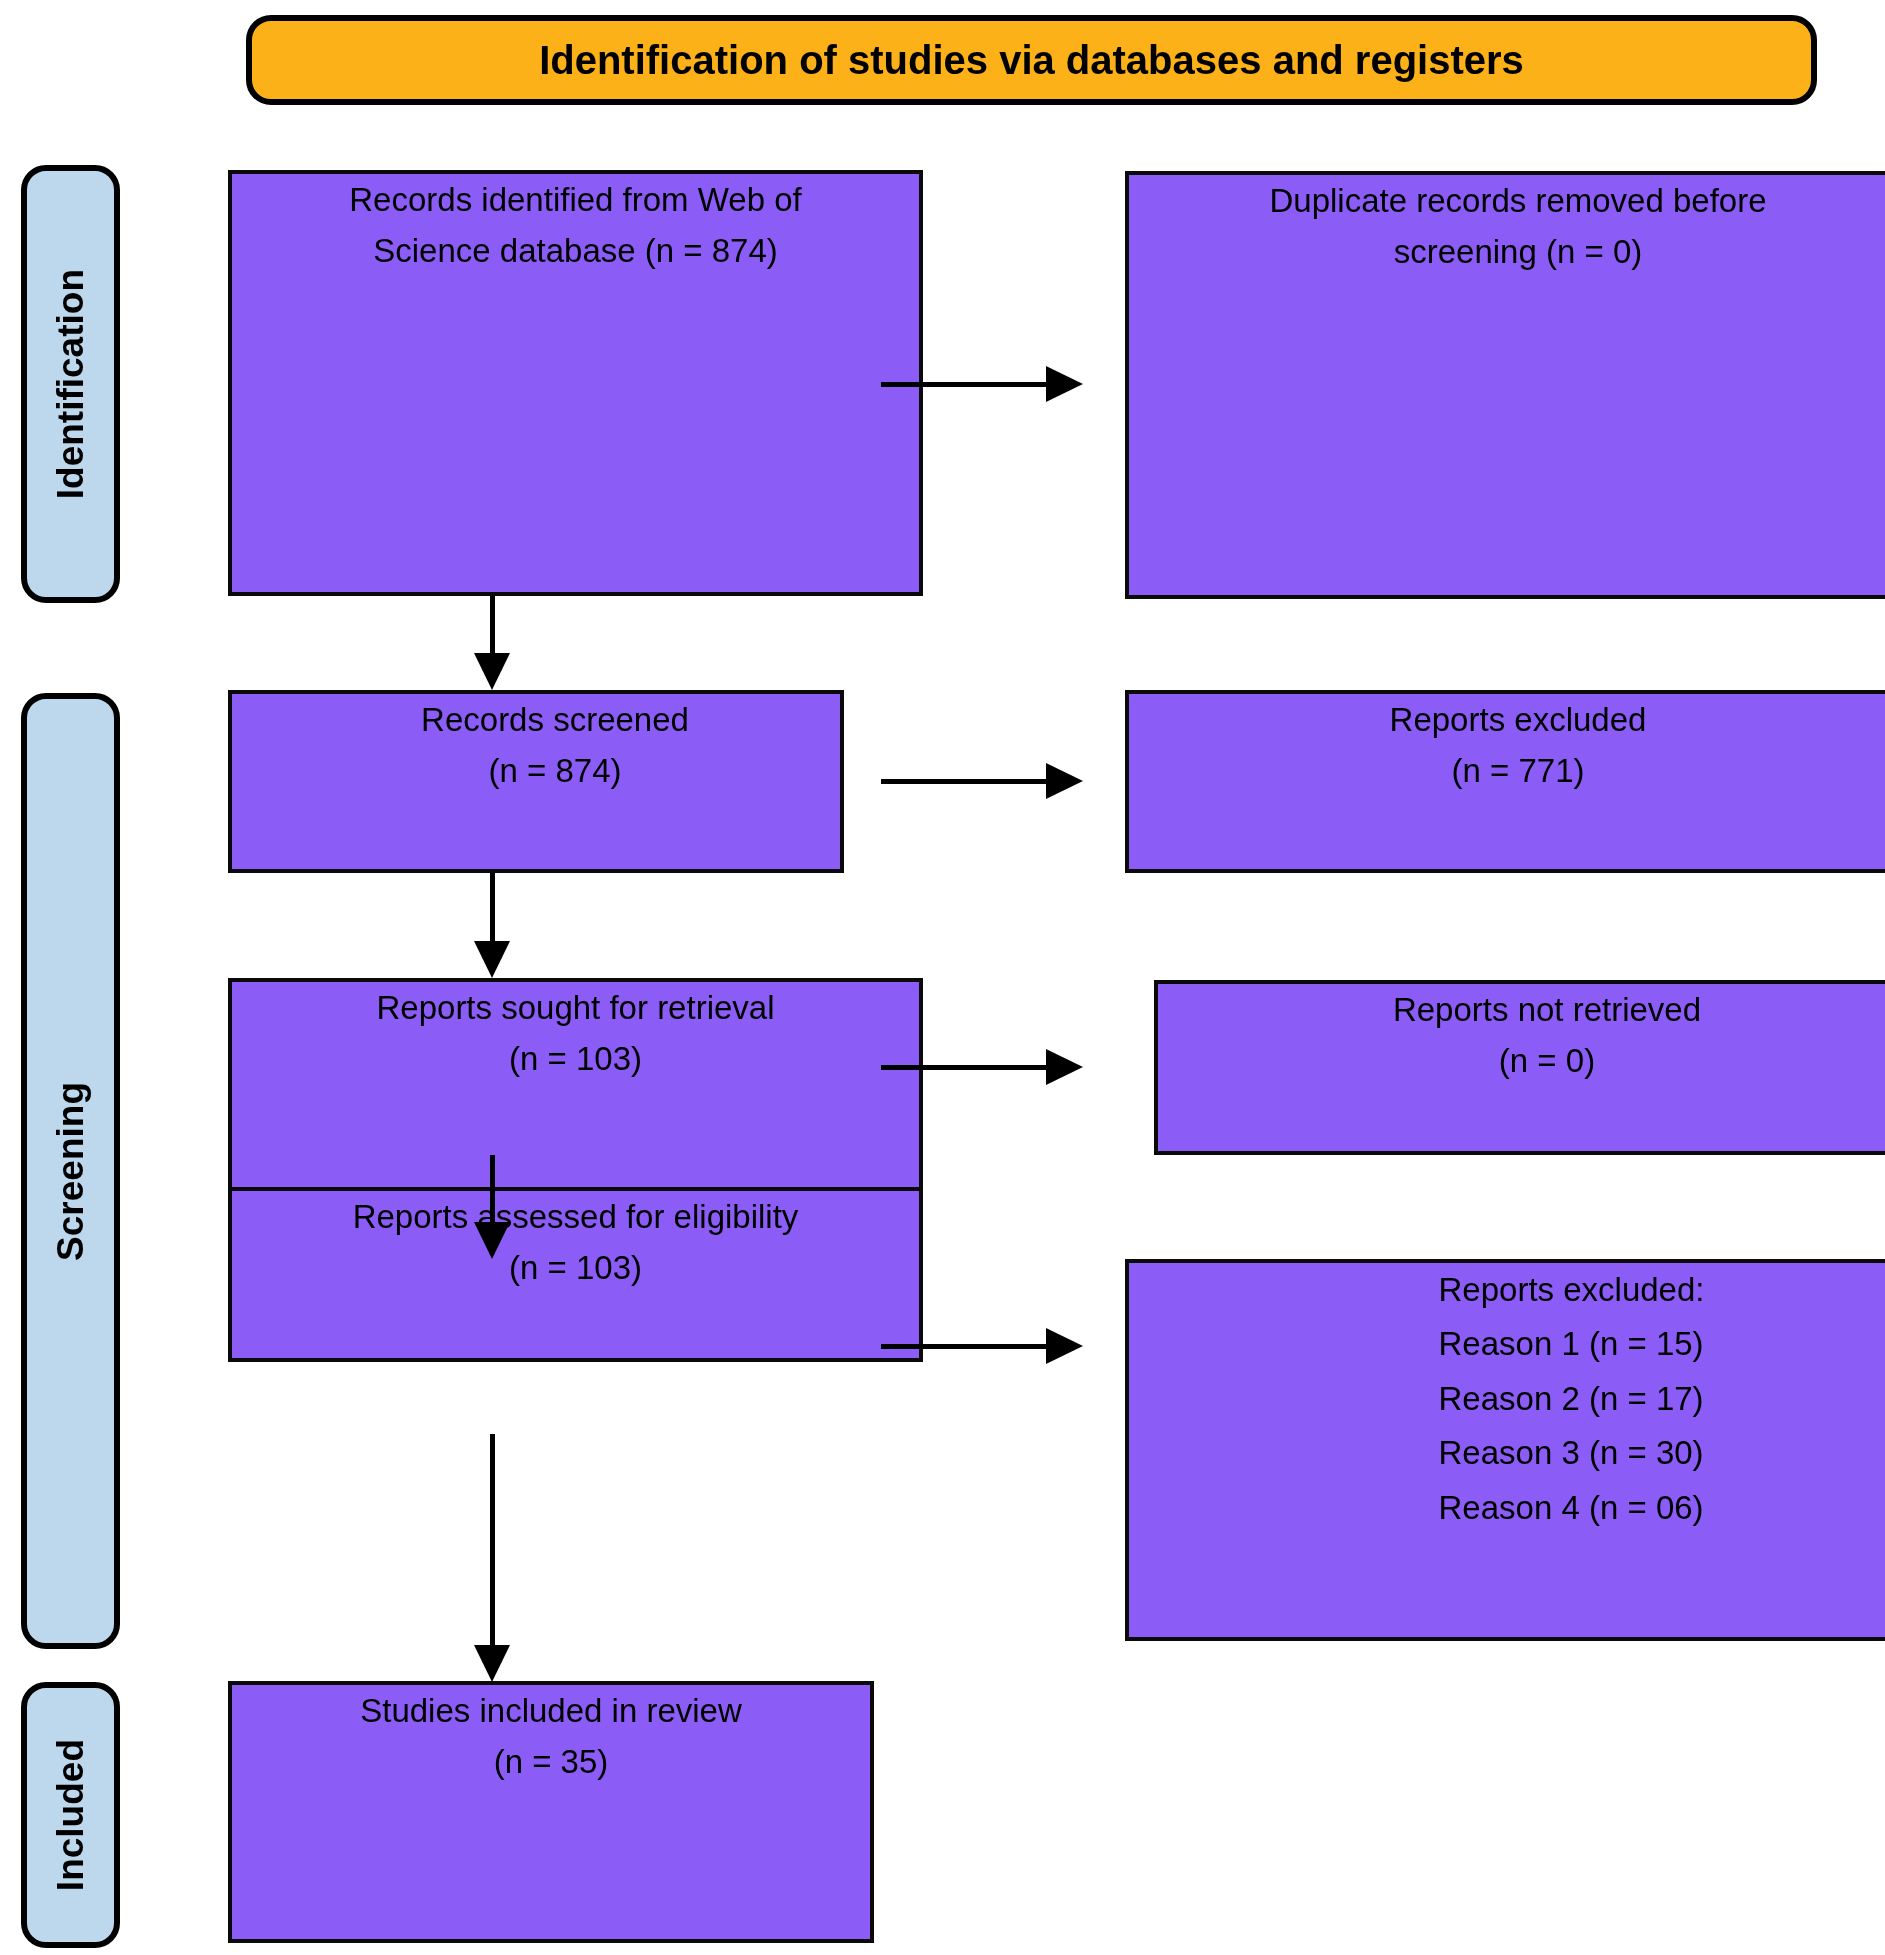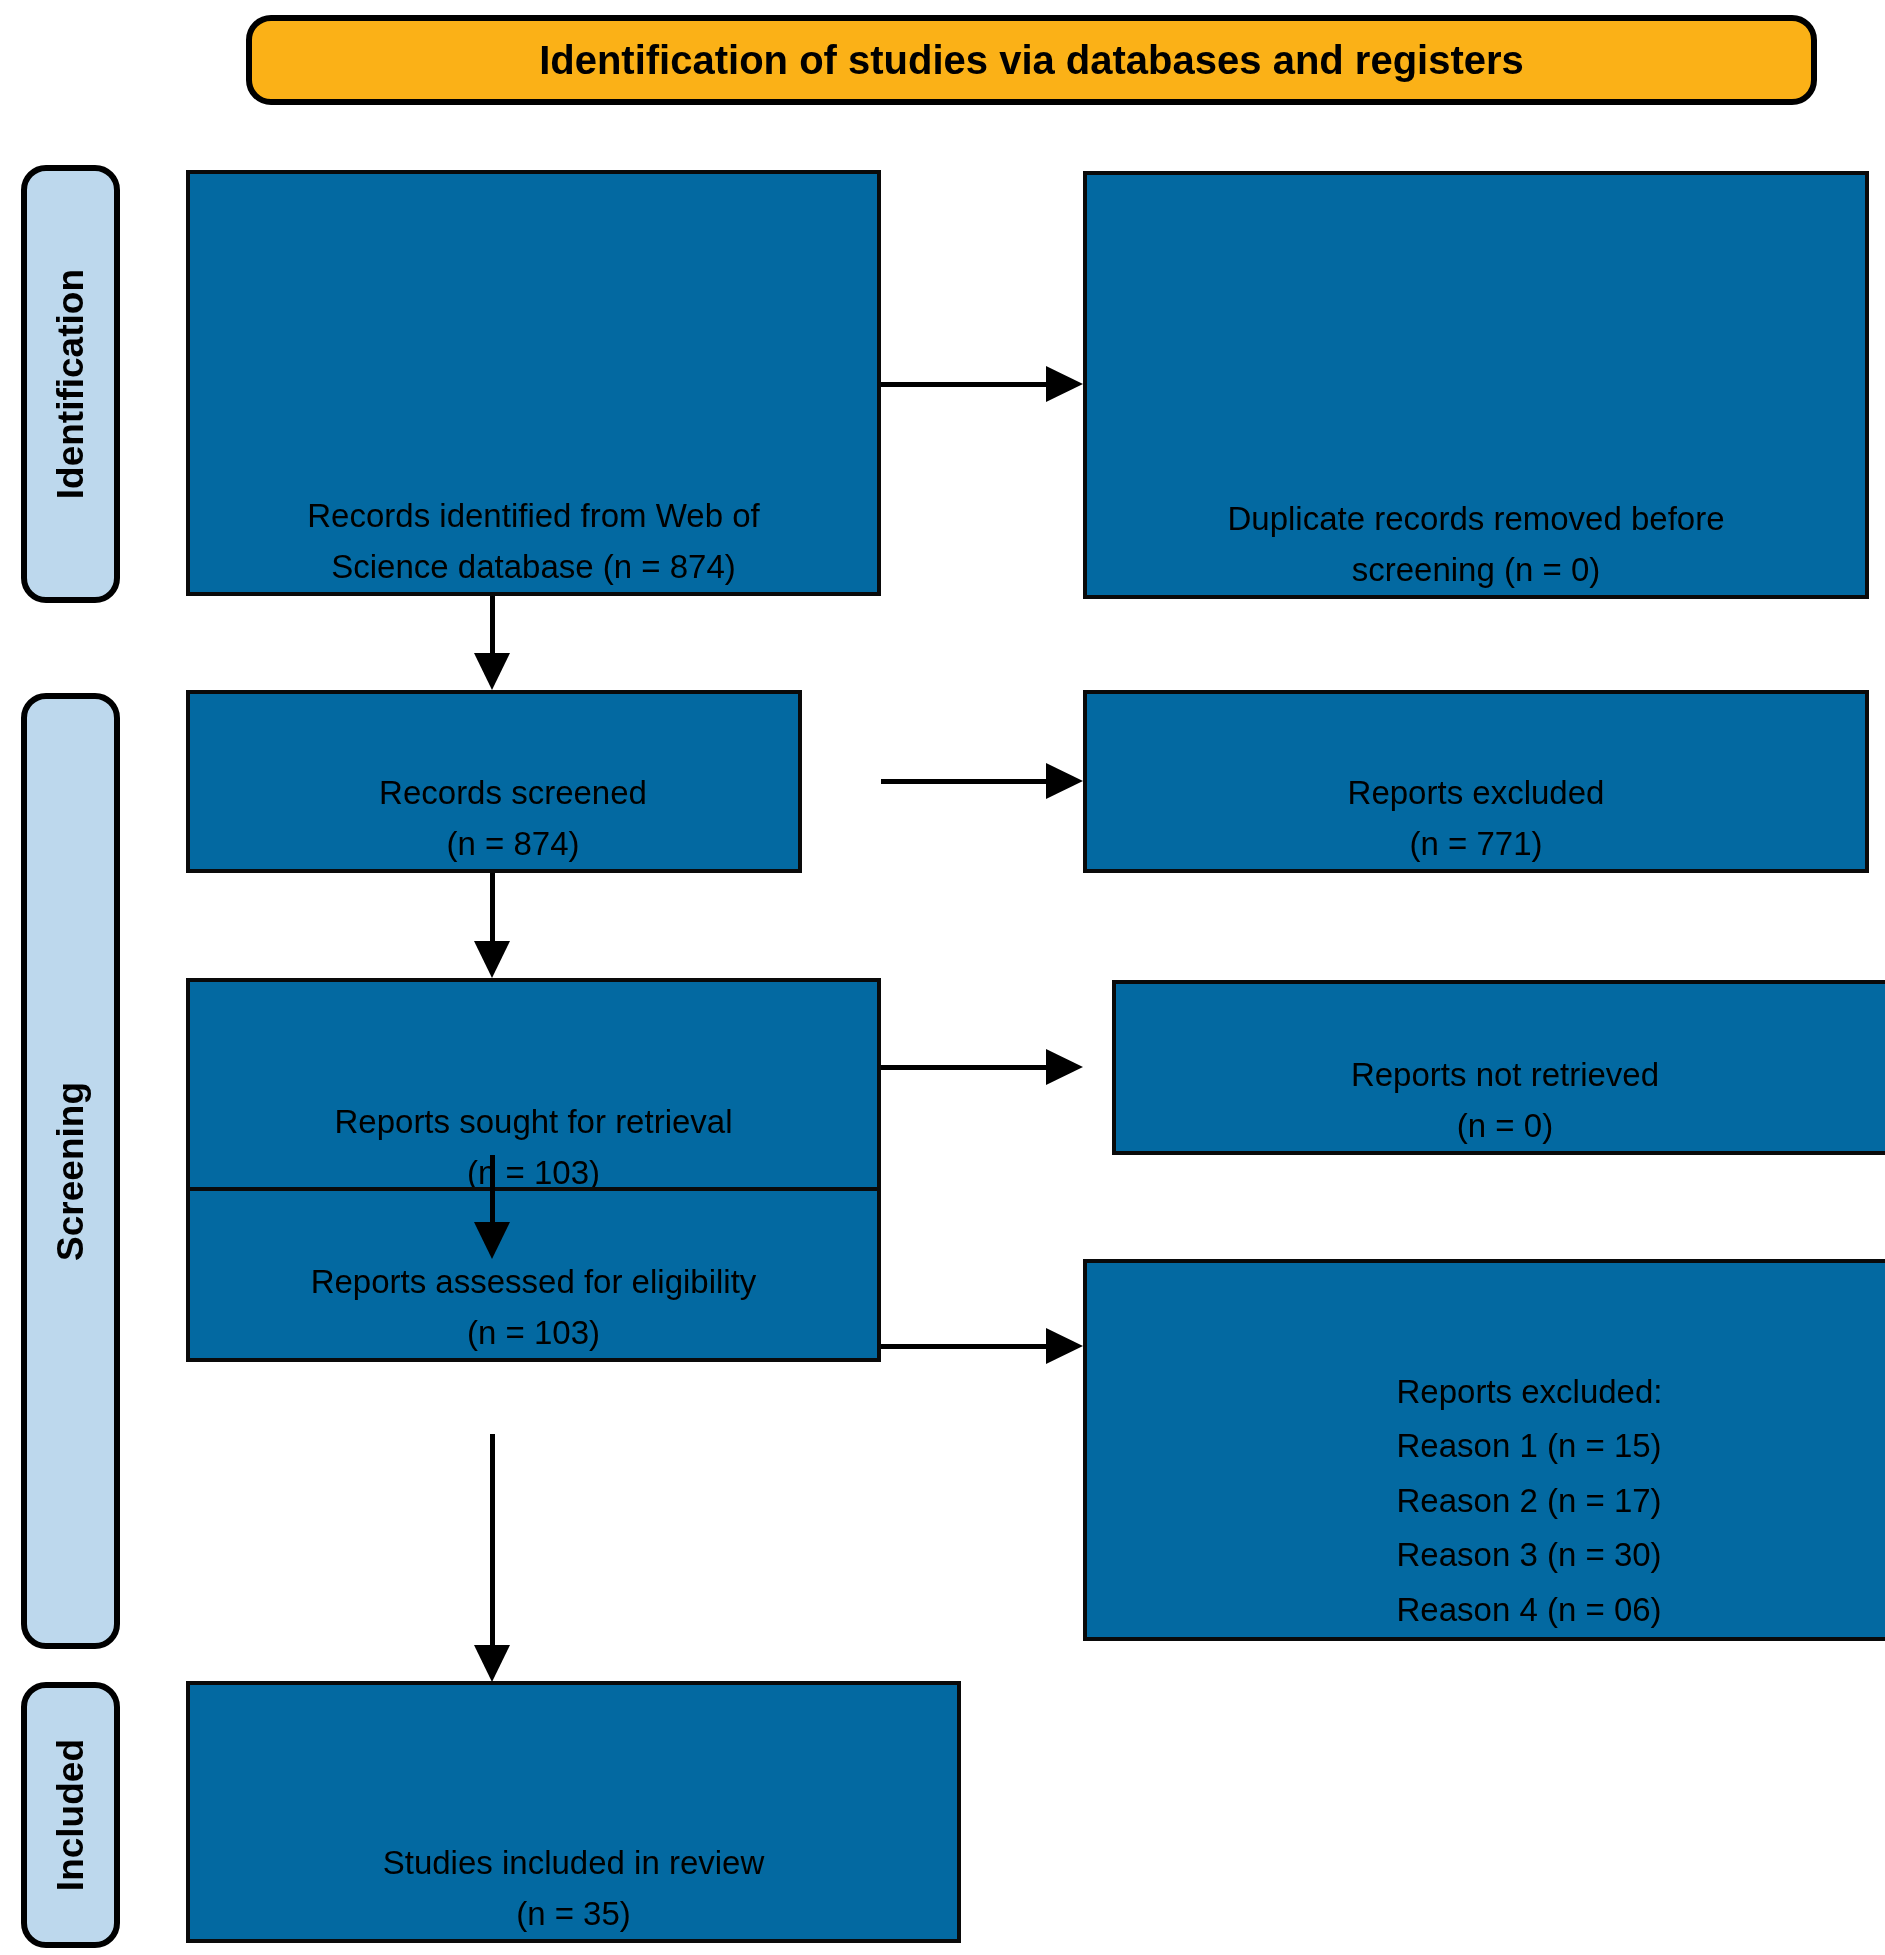--- a/index.html
+++ b/index.html
@@ -45,34 +45,35 @@
     font-size: 37px;
     white-space: nowrap;
   }
   #label-identification { top: 165px;  height: 438px; }
   #label-screening      { top: 693px; height: 956px; }
   #label-included       { top: 1682px; height: 266px; }
 
   
   .box {
     position: absolute;
-    background: #0369a1;
+    background: #8b5cf6;
     border: 4.6px solid #0a0a0a;
-    display: flex; align-items: flex-end; justify-content: center;
+    display: flex; align-items: flex-start; justify-content: center;
     font-size: 33px;
     line-height: 1.55;
     text-align: center;
+    margin-left: 42px;
   }
   .box .line { display: block; }
 
   #box-records-identified { left: 186px;  top: 170px;  width: 695px; height: 426px; }
   #box-records-screened   { left: 186px;  top: 690px; width: 616px; height: 183px; padding-left: 38px; }
   #box-reports-sought     { left: 186px;  top: 978px; width: 695px; height: 224px; }
   #box-reports-assessed   { left: 186px;  top: 1187px; width: 695px; height: 175px; }
-  #box-studies-included   { left: 186px;  top: 1681px; width: 775px; height: 262px; }
+  #box-studies-included   { left: 186px;  top: 1681px; width: 646px; height: 262px; }
 
   #box-duplicates         { left: 1083px; top: 171px;  width: 786px; height: 428px; }
   #box-records-excluded   { left: 1083px; top: 690px; width: 786px; height: 183px; }
   #box-not-retrieved      { left: 1112px; top: 980px; width: 786px; height: 175px; }
   #box-reports-excluded   { left: 1083px; top: 1259px; width: 865px; height: 382px; padding-left: 28px; }
   #box-reports-excluded .reason-block {
     text-align: left;
     line-height: 1.65;
   }
 

